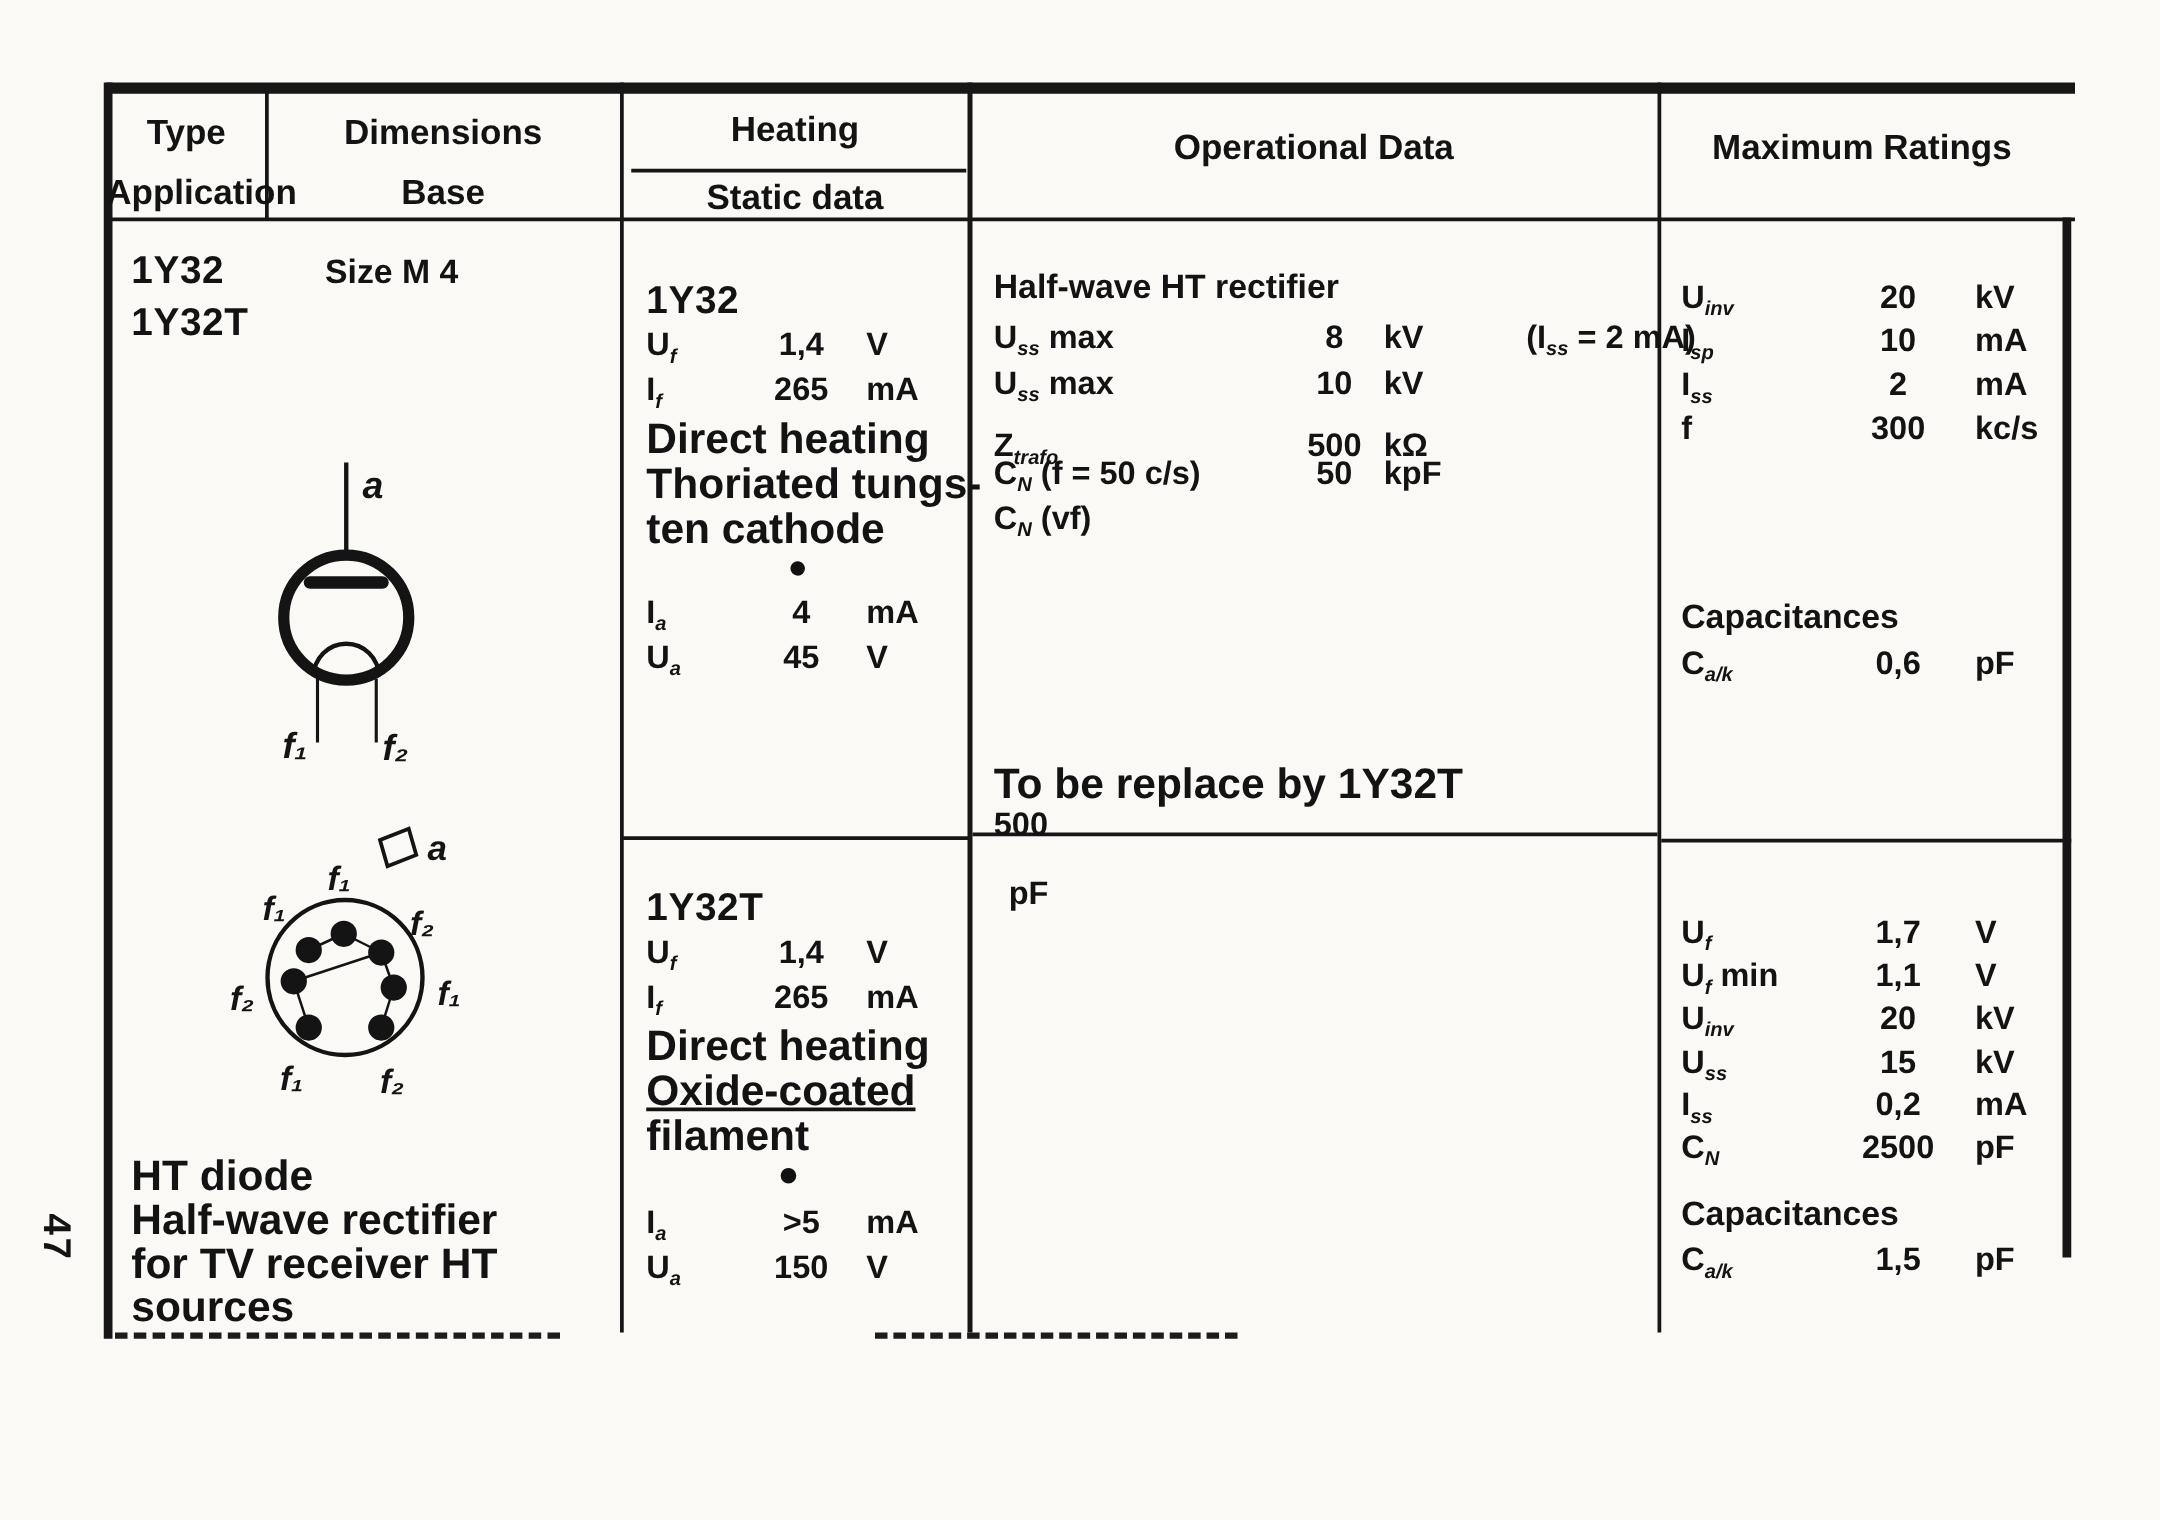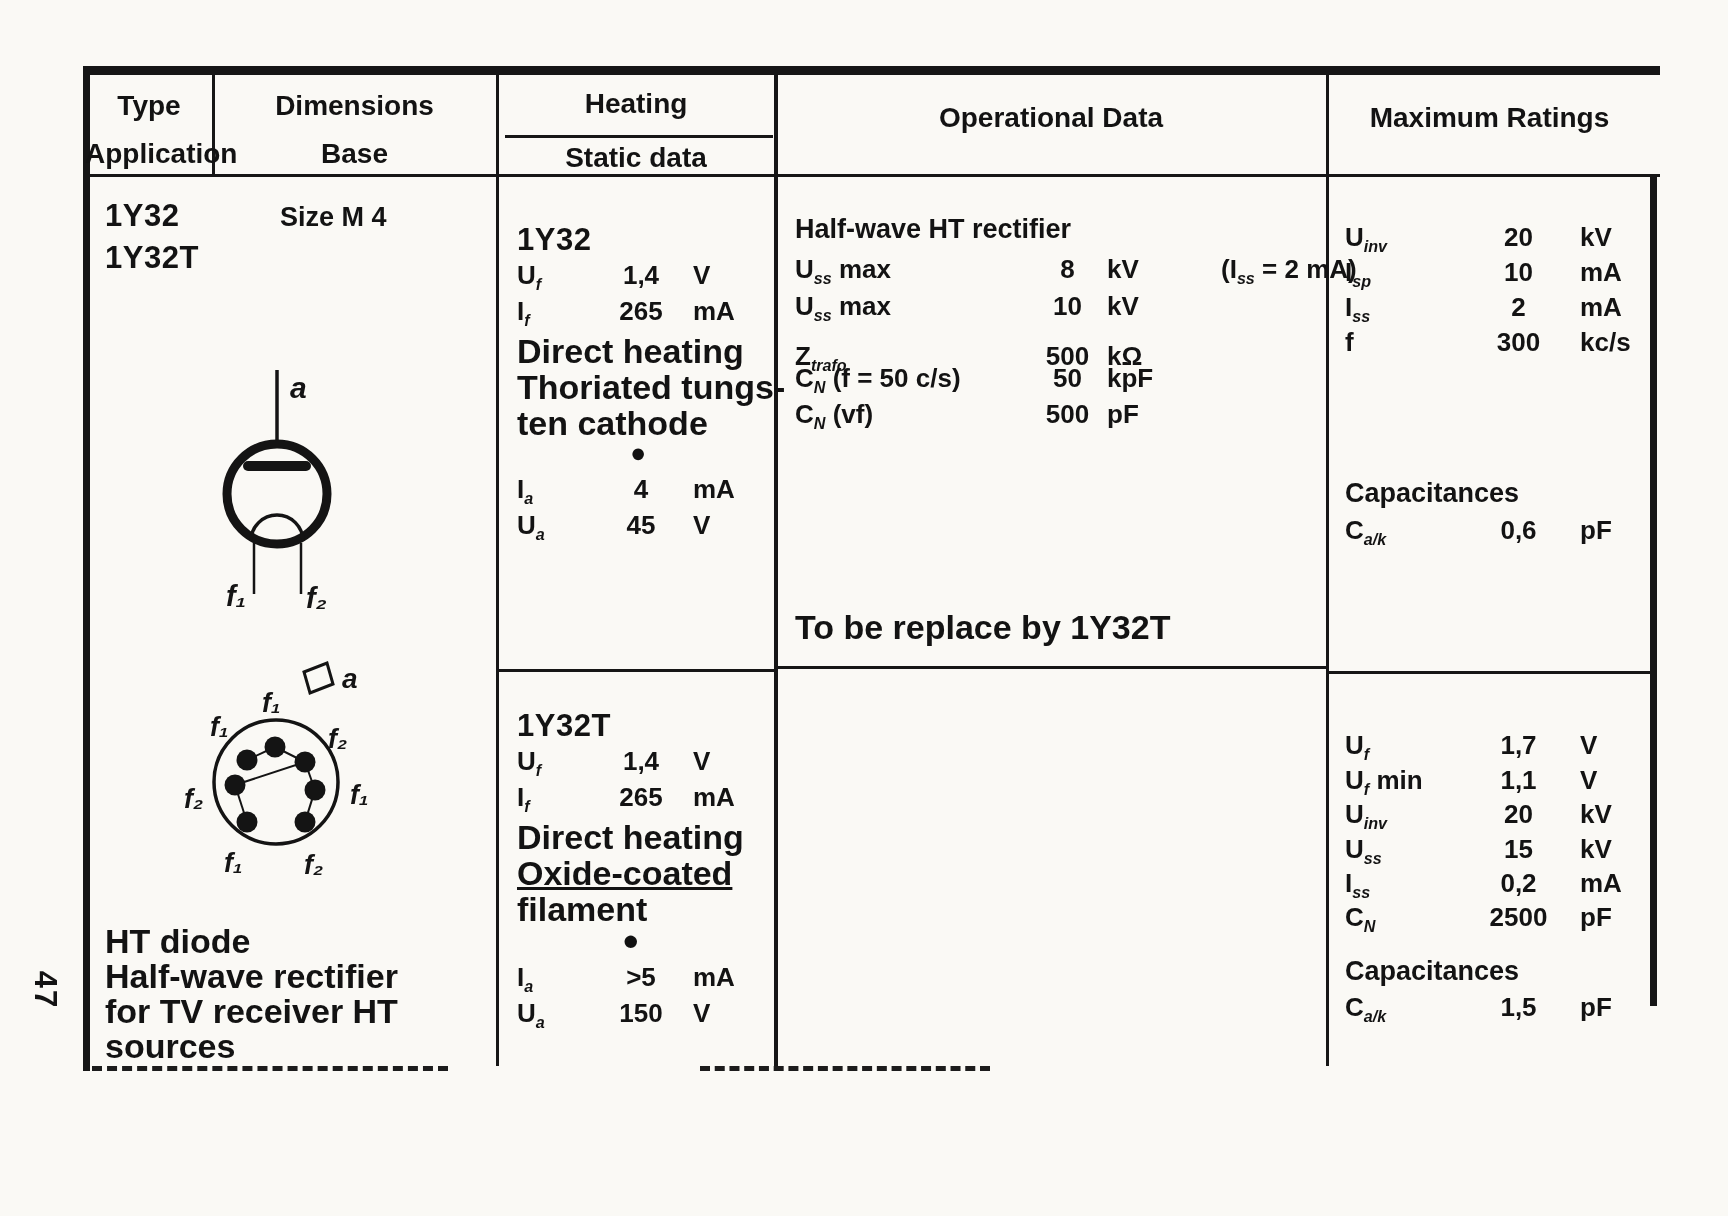--- a/index.html
+++ b/index.html
@@ -60,21 +60,21 @@
   <div class="hdr" style="left:85px;top:138px;width:128px;">Application</div>
   <div class="hdr" style="left:212px;top:90px;width:285px;">Dimensions</div>
   <div class="hdr" style="left:212px;top:138px;width:285px;">Base</div>
   <div class="hdr" style="left:497px;top:88px;width:278px;">Heating</div>
   <div class="hdr" style="left:497px;top:142px;width:278px;">Static data</div>
   <div class="hdr" style="left:775px;top:102px;width:552px;">Operational Data</div>
   <div class="hdr" style="left:1327px;top:102px;width:325px;">Maximum Ratings</div>
 
   <div class="h1" style="left:105px;top:198px;">1Y32</div>
   <div class="h1" style="left:105px;top:240px;">1Y32T</div>
-  <div class="txt small" style="left:280px;top:202px;">Size M 4</div>
+  <div class="txt small" style="left:260px;top:202px;">Size M 4</div>
 
   <svg style="position:absolute;left:190px;top:352px;" width="180" height="258" viewBox="0 0 180 258">
     <text x="100" y="46" font-size="30">a</text>
     <line x1="87" y1="18" x2="87" y2="96" stroke="#141414" stroke-width="3.5"></line>
     <circle cx="87" cy="142" r="50" fill="none" stroke="#141414" stroke-width="9"></circle>
     <line x1="58" y1="114" x2="116" y2="114" stroke="#141414" stroke-width="10" stroke-linecap="round"></line>
     <path d="M 61 189 A 26 26 0 0 1 113 189" fill="none" stroke="#141414" stroke-width="3.5"></path>
     <line x1="64" y1="191" x2="64" y2="242" stroke="#141414" stroke-width="2.5"></line>
     <line x1="111" y1="191" x2="111" y2="242" stroke="#141414" stroke-width="2.5"></line>
     <text x="36" y="254" font-size="29">f₁</text>
@@ -179,21 +179,21 @@
   <div class="specrow o-row" style="top:326px;margin-top:15px;">
     <span class="lbl"><span>Z</span><sub>trafo</sub><span></span></span>
     <span class="val">500</span>
     <span class="unit">kΩ</span>
   </div>
   <div class="specrow o-row" style="top:363px;">
     <span class="lbl"><span>C</span><sub>N</sub><span> (f = 50 c/s)</span></span>
     <span class="val">50</span>
     <span class="unit">kpF</span>
   </div>
-  <div class="specrow o-row" style="top:399px;">
+  <div class="specrow o-row" style="top:399px;flex-direction:column;">
     <span class="lbl"><span>C</span><sub>N</sub><span> (vf)</span></span>
     <span class="val">500</span>
     <span class="unit">pF</span>
   </div>
   <div class="txt" style="left:795px;top:608px;">To be replace by 1Y32T</div>
 
   <div class="specrow m-row" style="top:222px;">
     <span class="lbl"><span>U</span><sub>inv</sub></span>
     <span class="val">20</span>
     <span class="unit">kV</span>

